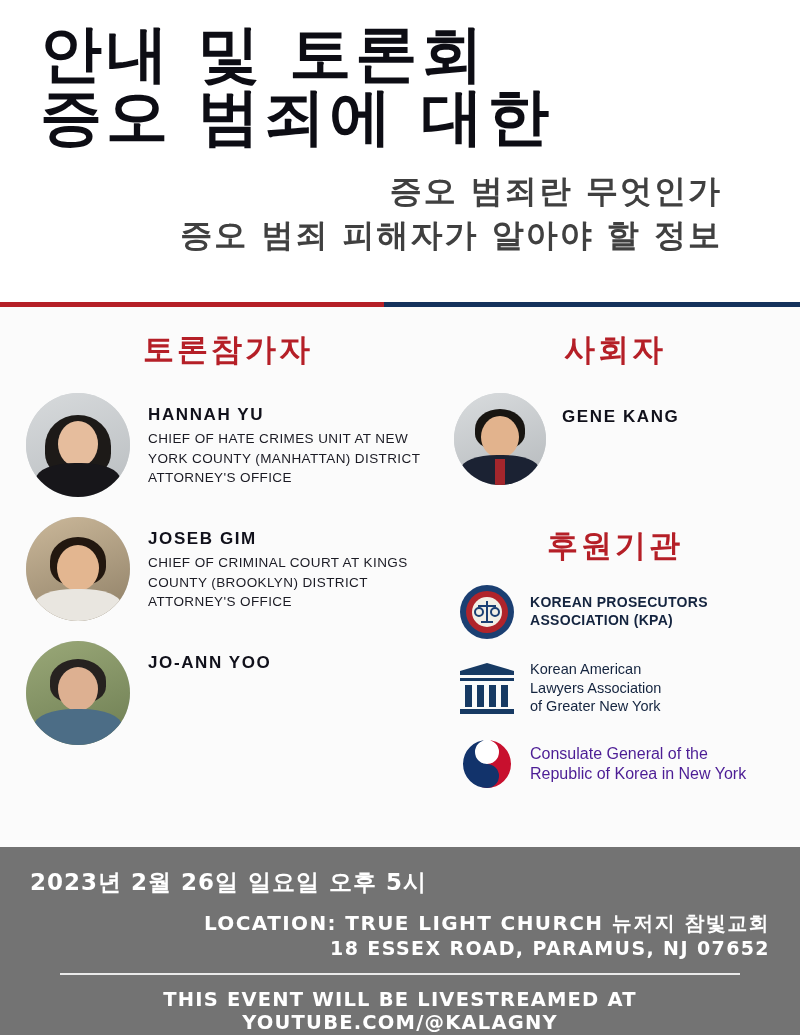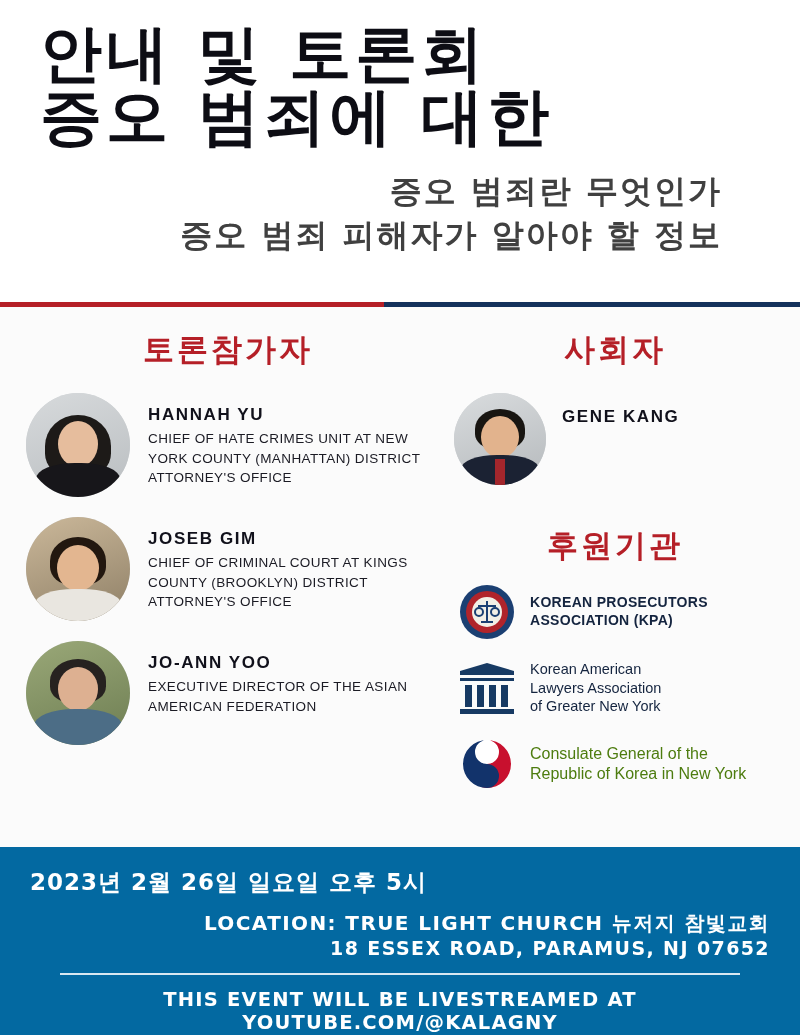--- a/index.html
+++ b/index.html
@@ -140,30 +140,30 @@
     position: relative;
   }
   .sponsor-text {
     padding-left: 12px;
     font-family: "Liberation Sans", sans-serif;
     color: #14243f;
     line-height: 1.28;
   }
   .kala-text { font-size: 14.5px; }
   .kpa-text { font-size: 14px; font-weight: bold; color: #14243f; letter-spacing: 0.3px; }
-  .consul-text { font-size: 16px; color: #4d7c0f; line-height: 1.25; }
+  .consul-text { font-size: 16px; color: #4c1d95; line-height: 1.25; }
 
   
   .kala-svg, .kpa-svg, .consul-svg { display: block; }
 
   
   .footer {
     position: relative;
     height: 188px;
-    background: #0369a1;
+    background: #737373;
     color: #ffffff;
     padding: 16px 30px 10px 30px;
   }
   .footer-date {
     font-family: "DejaVu Sans", sans-serif;
     font-weight: bold;
     font-size: 23px;
     letter-spacing: 1px;
     color: #ffffff;
     margin-top: 4px;
@@ -247,21 +247,20 @@
 
       <div class="person">
         <div class="avatar">
           <div class="bg" style="background:linear-gradient(160deg,#9aa878,#6d7d52);"></div>
           <div class="hair" style="width:56px;height:44px;top:18px;background:#262220;"></div>
           <div class="head" style="width:40px;height:44px;top:26px;background:#ddb091;"></div>
           <div class="body-shape" style="width:88px;height:36px;bottom:0;background:#4c6d86;"></div>
         </div>
         <div class="person-text">
           <div class="person-name">JO-ANN YOO</div>
-          <div class="person-role">EXECUTIVE DIRECTOR OF THE ASIAN AMERICAN FEDERATION</div>
         </div>
       </div>
     </div>
 
     <div class="col-right">
       <div class="section-heading right">사회자</div>
 
       <div class="moderator">
         <div class="avatar">
           <div class="bg" style="background:linear-gradient(160deg,#d9dcde,#b5b9bc);"></div>

